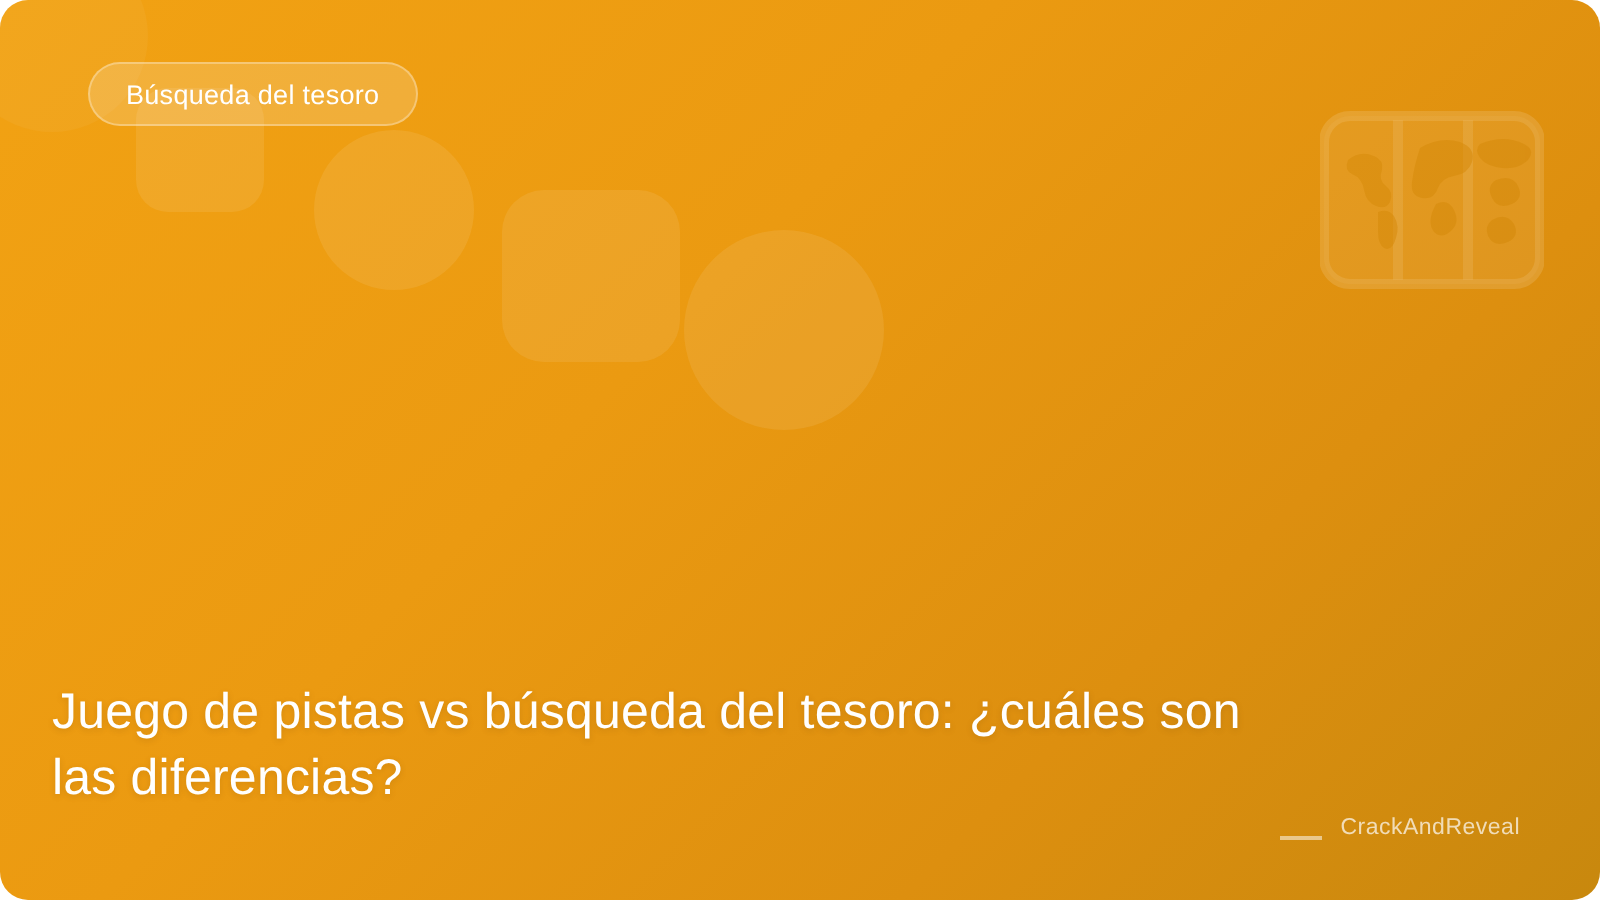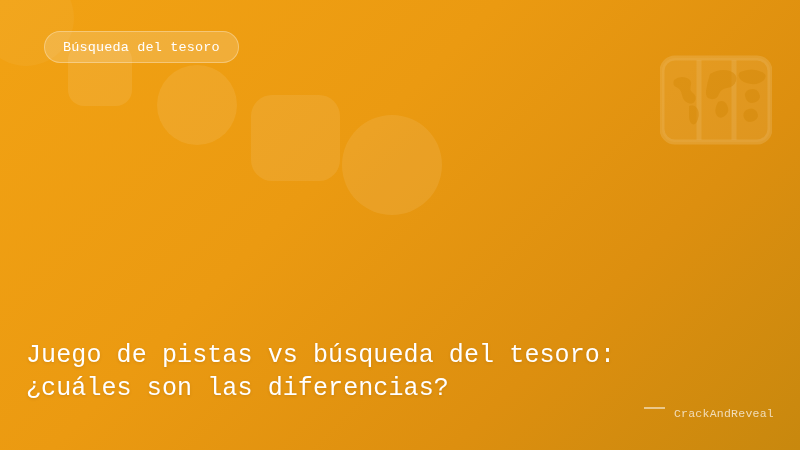--- a/index.html
+++ b/index.html
@@ -6,22 +6,23 @@
     margin: 0;
     padding: 0;
     background: #ffffff;
   }
 
   .canvas {
     position: relative;
     width: 800px;
     height: 450px;
     overflow: hidden;
-    font-family: Liberation Mono, monospace;
+    font-family: Liberation Sans, sans-serif;
     background: linear-gradient(135deg, #f2a213 0%, #eb9a11 40%, #dd8f0f 72%, #c8880e 100%);
+    border-radius: 14px;
   }
 
   
   .deco {
     position: absolute;
     background: rgba(255, 255, 255, 0.085);
     pointer-events: none;
   }
   .deco-sq-1 {
     left: 68px;  top: 44px;
@@ -91,24 +92,24 @@
     font-size: 25px;
     font-weight: 400;
     line-height: 1.30;
     letter-spacing: 0.1px;
     text-shadow: 0 1px 3px rgba(120, 70, 0, 0.20);
   }
 
   
   .brand {
     position: absolute;
-    right: 26px;
+    right: 40px;
     bottom: 30px;
     display: flex;
-    align-items: flex-start;
+    align-items: flex-end;
     gap: 9px;
   }
   .brand-rule {
     display: block;
     width: 21px;
     height: 2px;
     background: rgba(255, 255, 255, 0.52);
   }
   .brand-name {
     color: rgba(255, 255, 255, 0.70);

